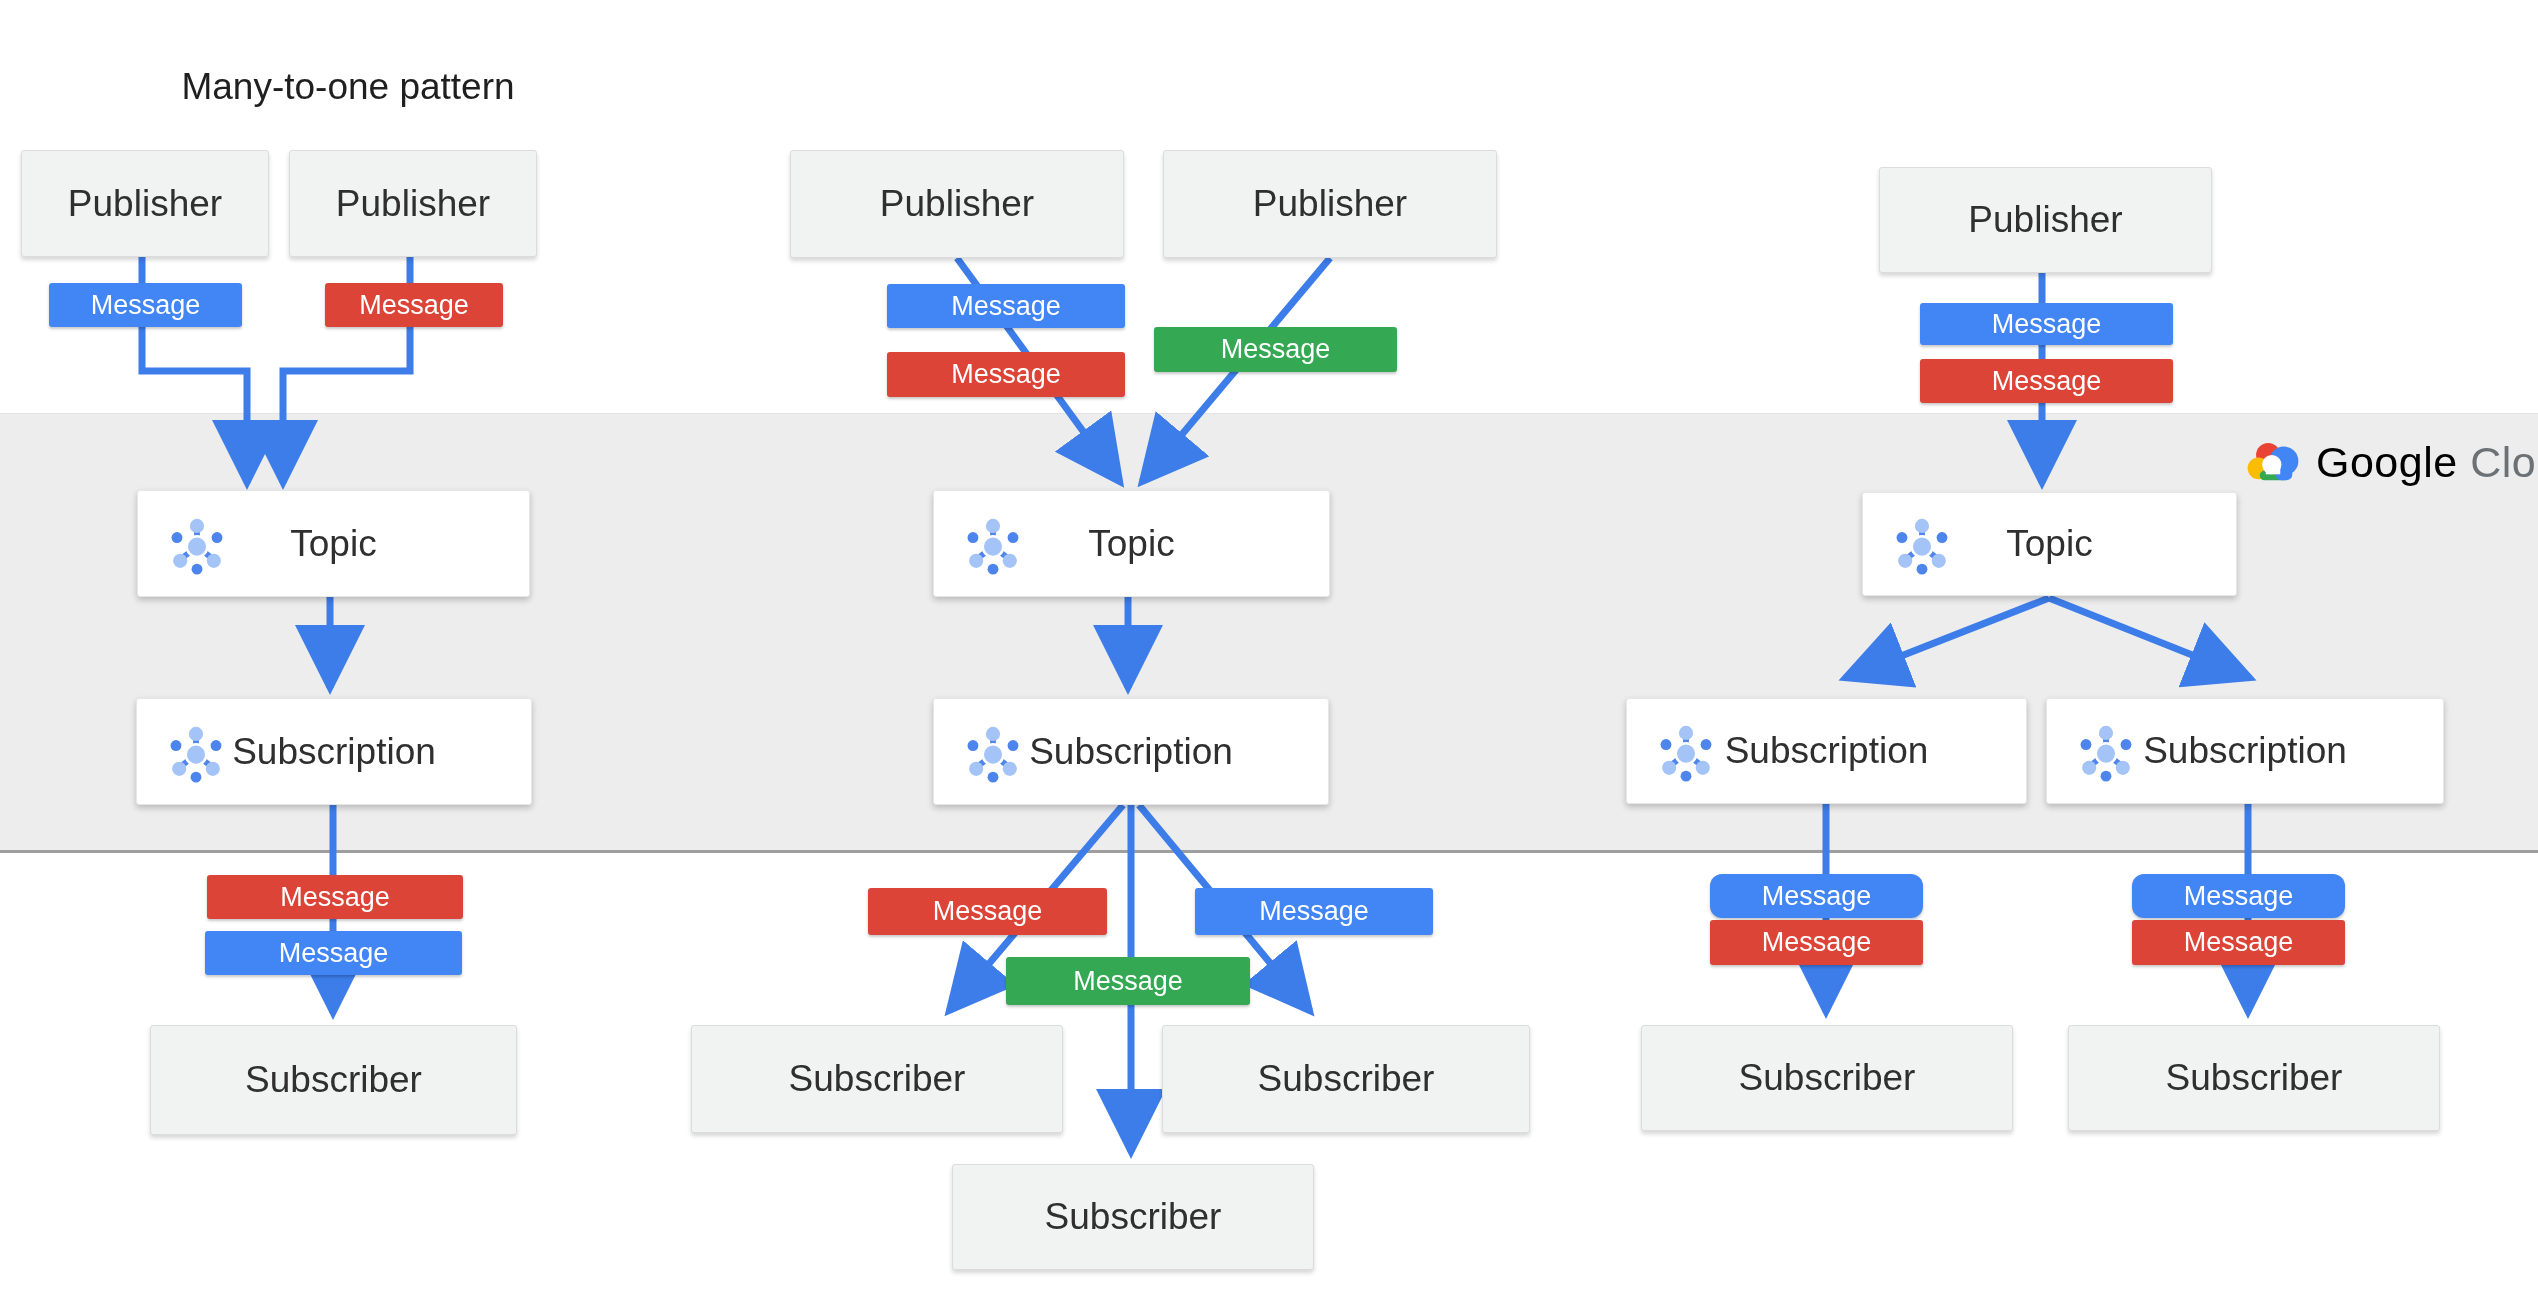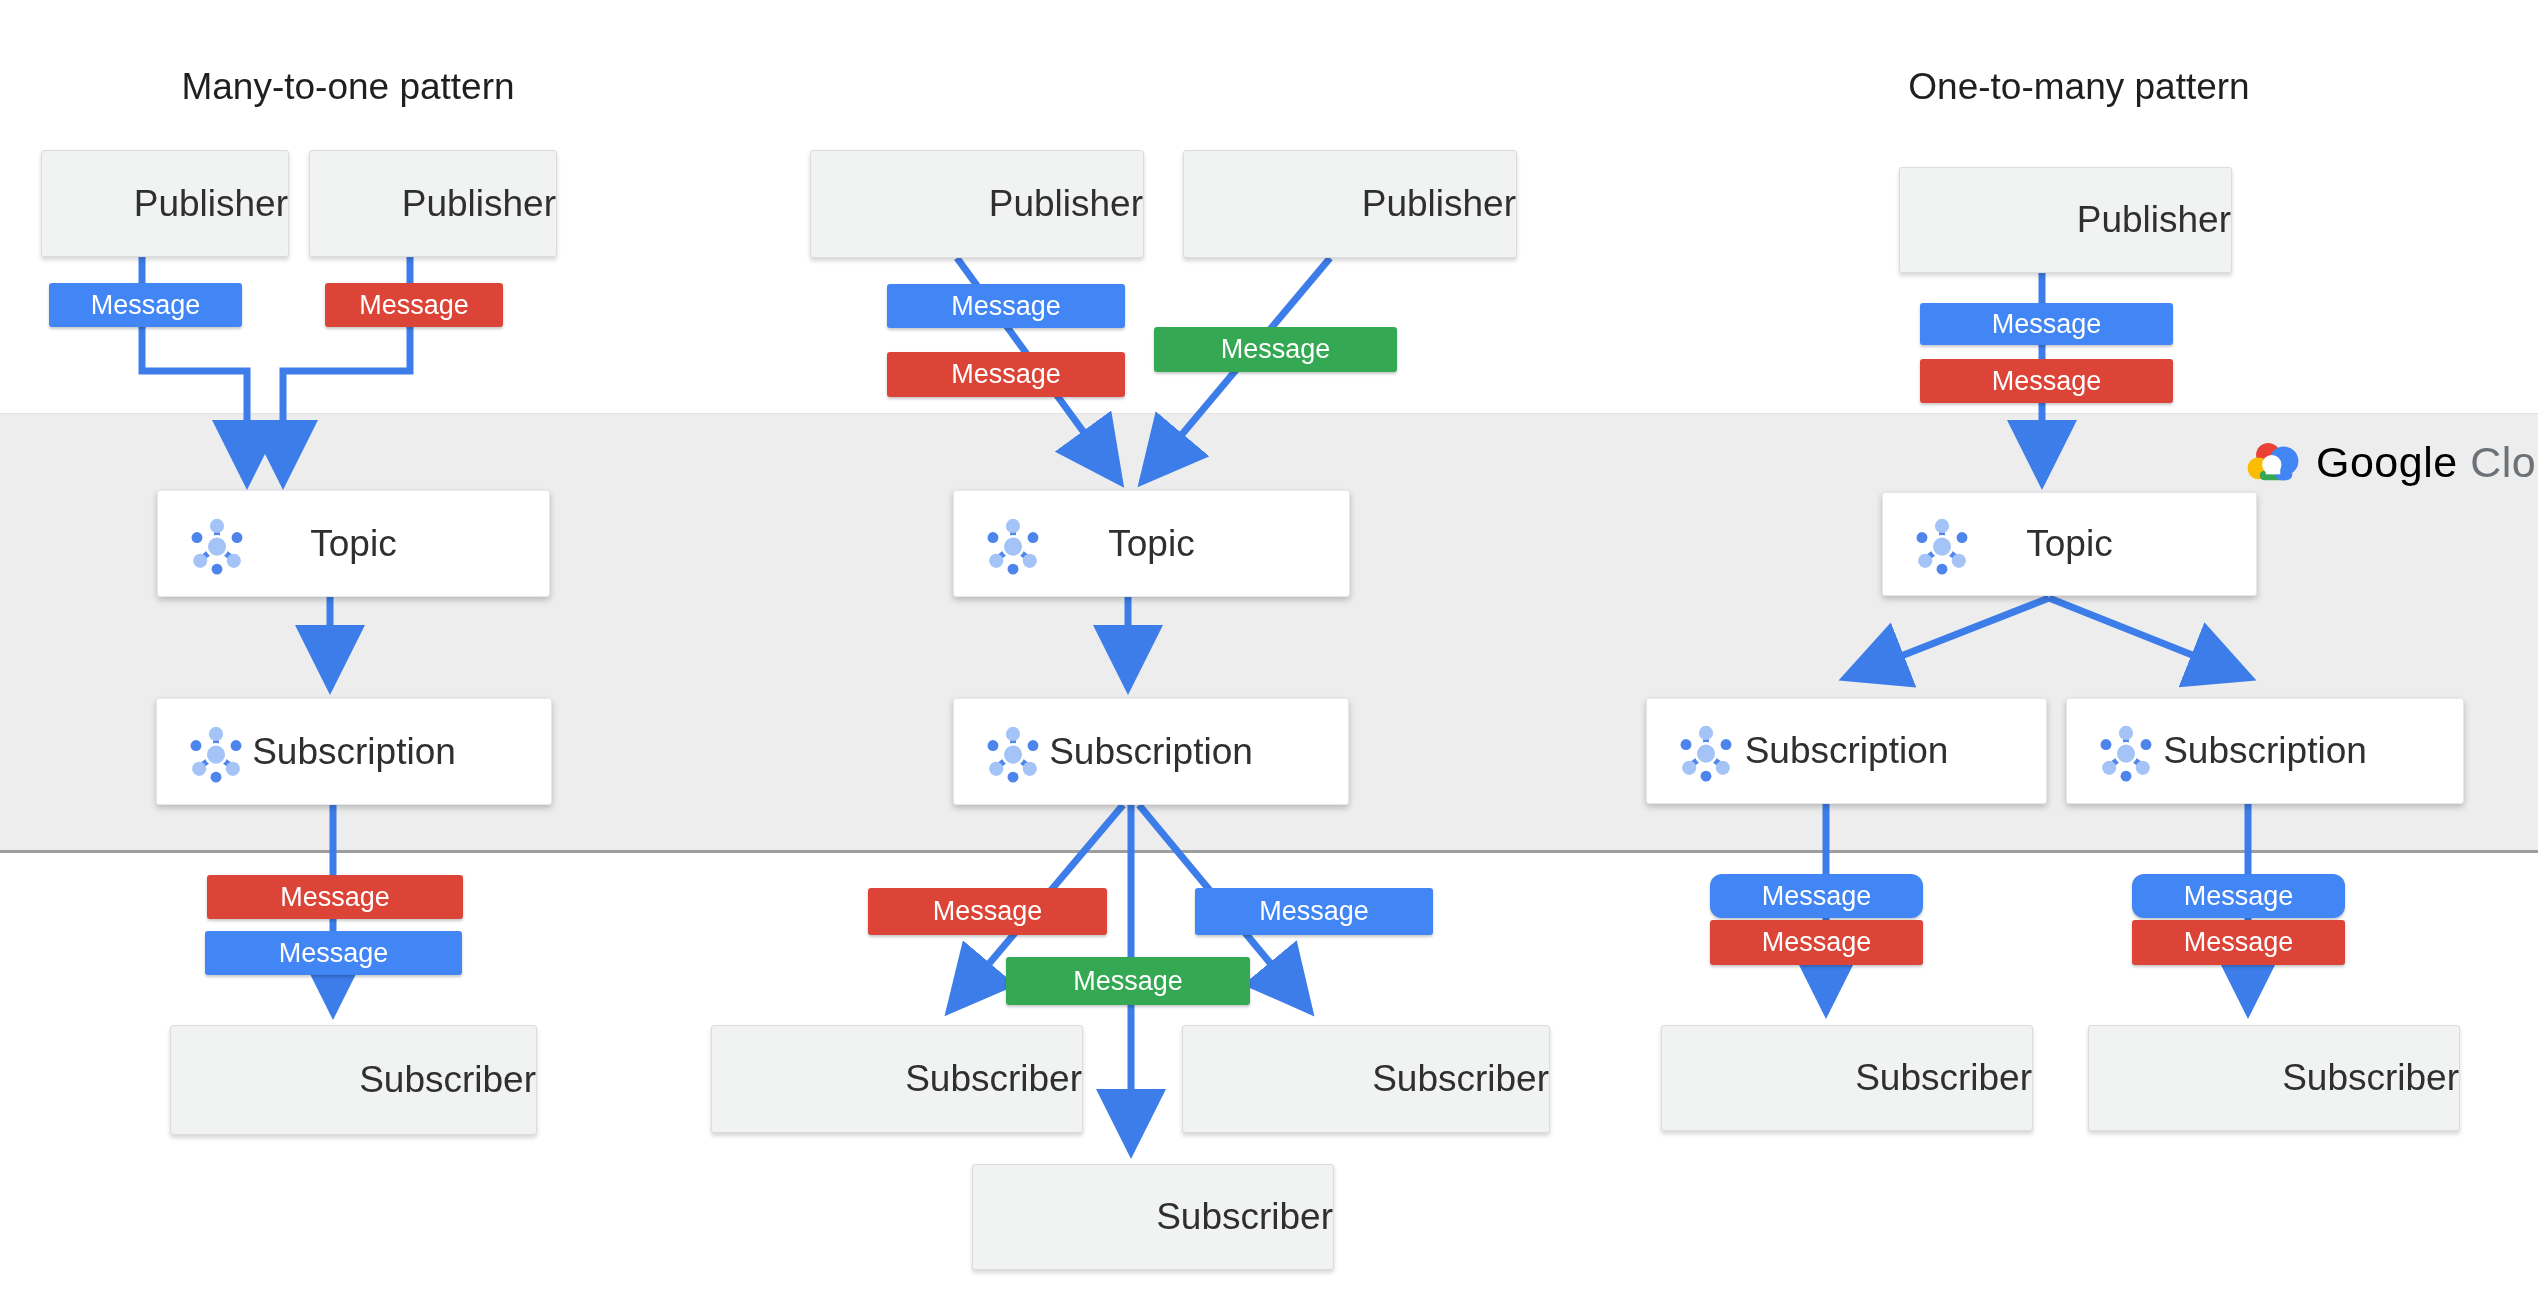--- a/index.html
+++ b/index.html
@@ -1,22 +1,22 @@
 <!DOCTYPE html>
 <html><head>
 <meta charset="utf-8">
 <style>
   html,body{margin:0;padding:0;background:#fff;}
   #stage{position:relative;width:2538px;height:1305px;background:#ffffff;overflow:hidden;
          font-family:"Liberation Sans", sans-serif;}
   .band{position:absolute;left:0;top:413px;width:2538px;height:440px;background:#ededed;
         border-top:1px solid #e3e3e3;border-bottom:3px solid #9e9e9e;box-sizing:border-box;}
   .title{position:absolute;width:520px;font-size:37px;color:#1f1f1f;text-align:center;white-space:pre;}
-  .box{position:absolute;display:flex;align-items:center;justify-content:flex-end;
-       font-size:37px;color:#2f2f2f;box-sizing:border-box;border-radius:3px;margin-left:20px;}
+  .box{position:absolute;display:flex;align-items:center;justify-content:center;
+       font-size:37px;color:#2f2f2f;box-sizing:border-box;border-radius:3px;}
   .plain{background:#f1f2f2;border:1px solid #dcdcdc;box-shadow:0 3px 4px rgba(0,0,0,.16);}
   .white{background:#ffffff;border:1px solid #e7e7e7;box-shadow:0 3px 6px rgba(0,0,0,.22);}
   .white .icon{position:absolute;left:28px;top:50%;transform:translateY(-50%);width:62px;height:62px;}
   .white .lbl{width:100%;text-align:center;}
   .msg{position:absolute;display:flex;align-items:center;justify-content:center;color:#fff;
        font-size:27px;border-radius:3px;box-shadow:0 2px 3px rgba(0,0,0,.22);}
   .msg.blue{background:#4285f4;}
   .msg.red{background:#db4437;}
   .msg.green{background:#34a853;}
   .msg.rounded{border-radius:12px;}
@@ -194,21 +194,20 @@
   <div class="box plain el" style="left:691px;top:1025px;width:372px;height:108px;">
     <span>Subscriber</span>
   </div>
   <div class="box plain el" style="left:1162px;top:1025px;width:368px;height:108px;">
     <span>Subscriber</span>
   </div>
   <div class="box plain el" style="left:952px;top:1164px;width:362px;height:106px;">
     <span>Subscriber</span>
   </div>
 
-  <div class="title el" style="left:1819px;top:66px;">One-to-many pattern</div>
 
   <div class="box plain el" style="left:1879px;top:167px;width:333px;height:106px;">
     <span>Publisher</span>
   </div>
 
   <div class="msg blue el" style="left:1920px;top:303px;width:253px;height:42px;">
     <span>Message</span>
   </div>
   <div class="msg red el" style="left:1920px;top:359px;width:253px;height:44px;">
     <span>Message</span>

